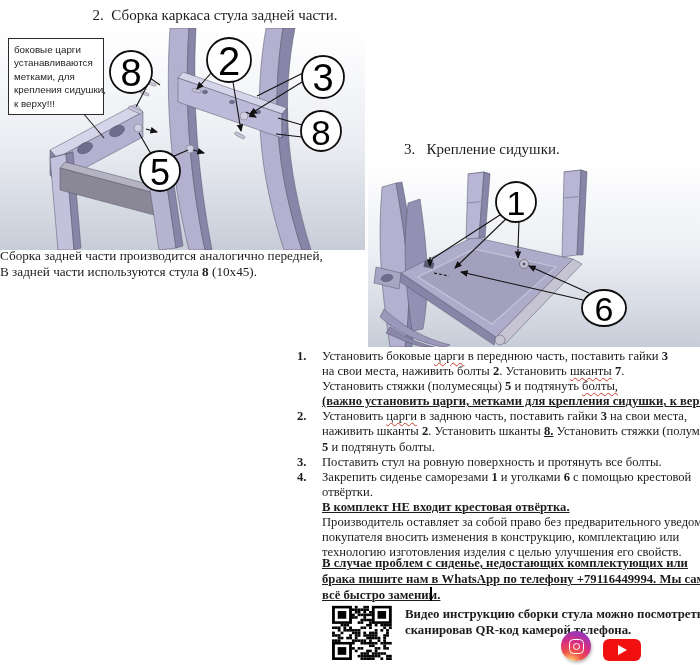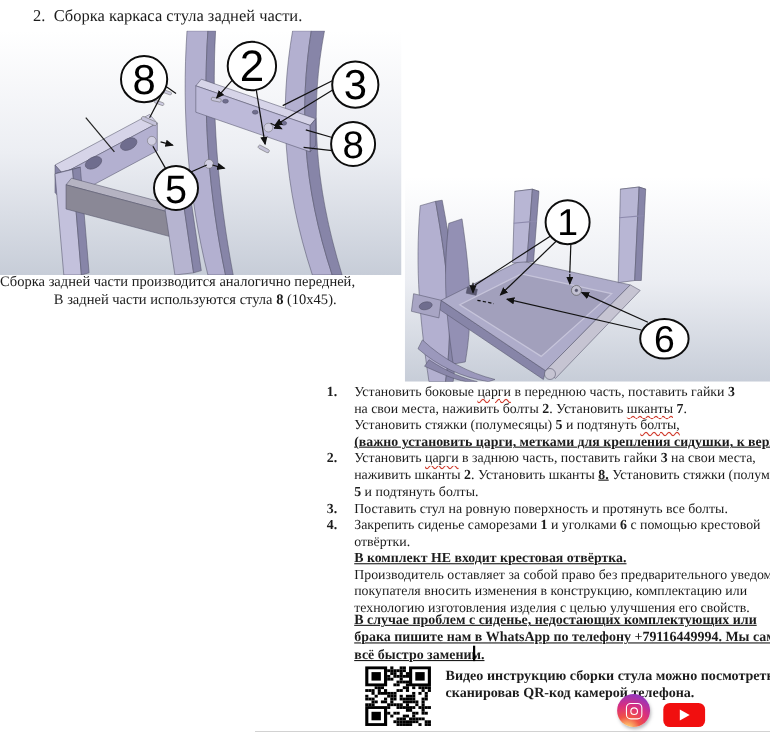--- a/index.html
+++ b/index.html
@@ -6,29 +6,29 @@
     --part-front:#b3b0d0; --part-light:#d6d4e8; --part-dark:#8785a8; --part-darker:#6f6d8e;
     --gray-front:#8a8896; --bg-top:#ffffff; --bg-bottom:#c7cdd8;
     --spellcheck-red:#d03b2d; --youtube-red:#f10f0f; --ink:#1c1c1c;
   }
   html,body{margin:0;padding:0;}
   body{background:#888;}
   .page{position:relative;width:700px;height:665px;background:#fff;overflow:hidden;
         font-family:"Liberation Serif","DejaVu Serif",serif;color:var(--ink);}
   .abs{position:absolute;}
   .title{white-space:pre;font-size:15px;line-height:20px;}
-  .t2{left:30px;top:5px;width:370px;text-align:left;}
+  .t2{left:30px;top:5px;width:370px;text-align:center;}
   .t3{left:404px;top:139px;}
   .diag{position:absolute;}
   .d1{left:0;top:28px;}
   .d2{left:368px;top:161px;}
   .note-box{left:8px;top:38px;width:84px;border:1.3px solid #2a2a2a;background:#fff;
             padding:4px 5px;font-family:"Liberation Sans","DejaVu Sans",sans-serif;
             font-size:9.8px;line-height:13.4px;z-index:3;}
-  .footnote{left:0;top:248px;width:306px;text-align:right;font-size:13.2px;line-height:16px;}
+  .footnote{left:0;top:248px;width:306px;text-align:left;font-size:13.2px;line-height:16px;}
   .instructions{left:297px;top:349px;width:402px;font-size:12.6px;line-height:15.1px;}
   .instr-item{display:grid;grid-template-columns:25px 1fr;}
   .instr-item .num{font-weight:bold;}
   .t-line{white-space:pre;}
   .b{font-weight:bold;}
   .u{text-decoration-line:underline;text-decoration-thickness:1px;}
   .b.u{text-decoration-line:underline;}
   .sq{text-decoration-line:underline;text-decoration-style:wavy;
       text-decoration-color:var(--spellcheck-red);text-decoration-thickness:1px;text-underline-offset:2px;}
   .warranty{left:322px;top:555px;width:384px;font-size:12.7px;line-height:16px;}
@@ -145,26 +145,34 @@
         <circle cx="321" cy="103" r="20" fill="#fff" stroke="#0d0d0d" stroke-width="1.8"></circle>
         <text class="callout-n" x="321" y="104" font-size="35" text-anchor="middle" dominant-baseline="central">8</text>
       </g>
       <g>
         <circle cx="160" cy="143" r="20" fill="#fff" stroke="#0d0d0d" stroke-width="1.8"></circle>
         <text class="callout-n" x="160" y="144" font-size="36" text-anchor="middle" dominant-baseline="central">5</text>
       </g>
     </g>
   </svg>
 
+  <div class="abs note-box">
+      <div class="t-line">боковые царги</div>
+      <div class="t-line">устанавливаются</div>
+      <div class="t-line">метками, для</div>
+      <div class="t-line">крепления сидушки,</div>
+      <div class="t-line">к верху!!!</div>
+    </div>
 
   <div class="abs footnote">
       <div class="t-line"><span class="">Сборка задней части производится аналогично передней,</span></div>
       <div class="t-line"><span class="">В задней части используются стула </span><span class="b ">8</span><span class=""> (10x45).</span></div>
     </div>
 
+  <div class="abs title t3">3.   Крепление сидушки.</div>
 
   <svg class="diag d2" width="332" height="186" viewBox="0 0 332 186">
     <defs>
       <linearGradient id="g2" x1="0" y1="0" x2="0" y2="1">
         <stop offset="0" style="stop-color:var(--bg-top,#fff)"></stop>
         <stop offset="0.5" style="stop-color:#eceef3"></stop>
         <stop offset="1" style="stop-color:var(--bg-bottom,#c7cdd8)"></stop>
       </linearGradient>
       <marker id="arr2" markerWidth="8" markerHeight="8" refX="6" refY="3" orient="auto">
         <path d="M0,0L7,3L0,6Z" fill="#111"></path>

